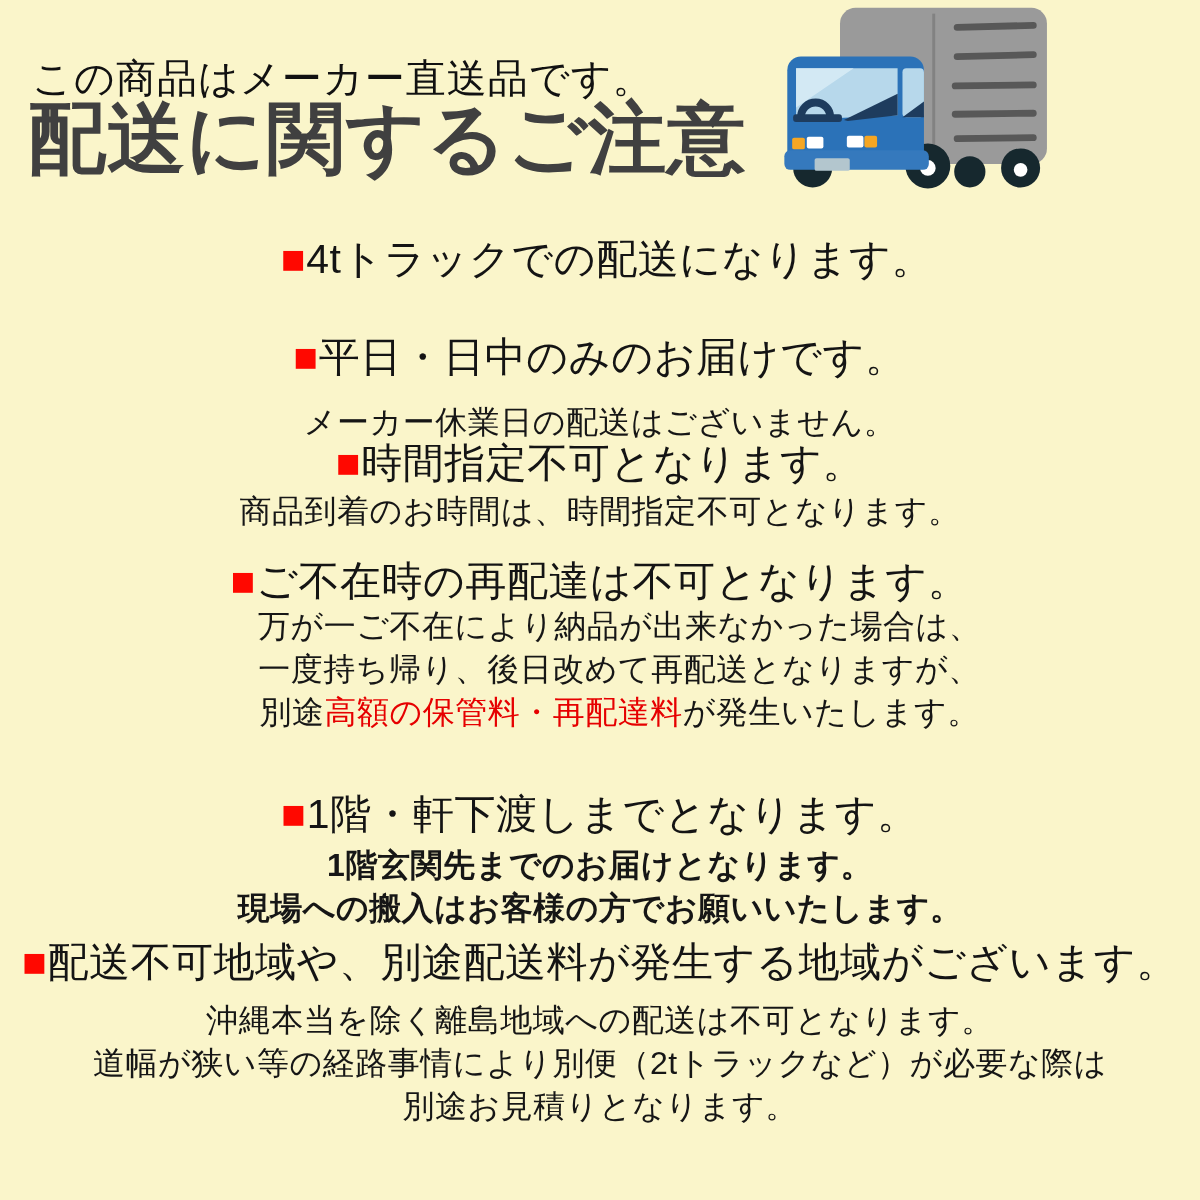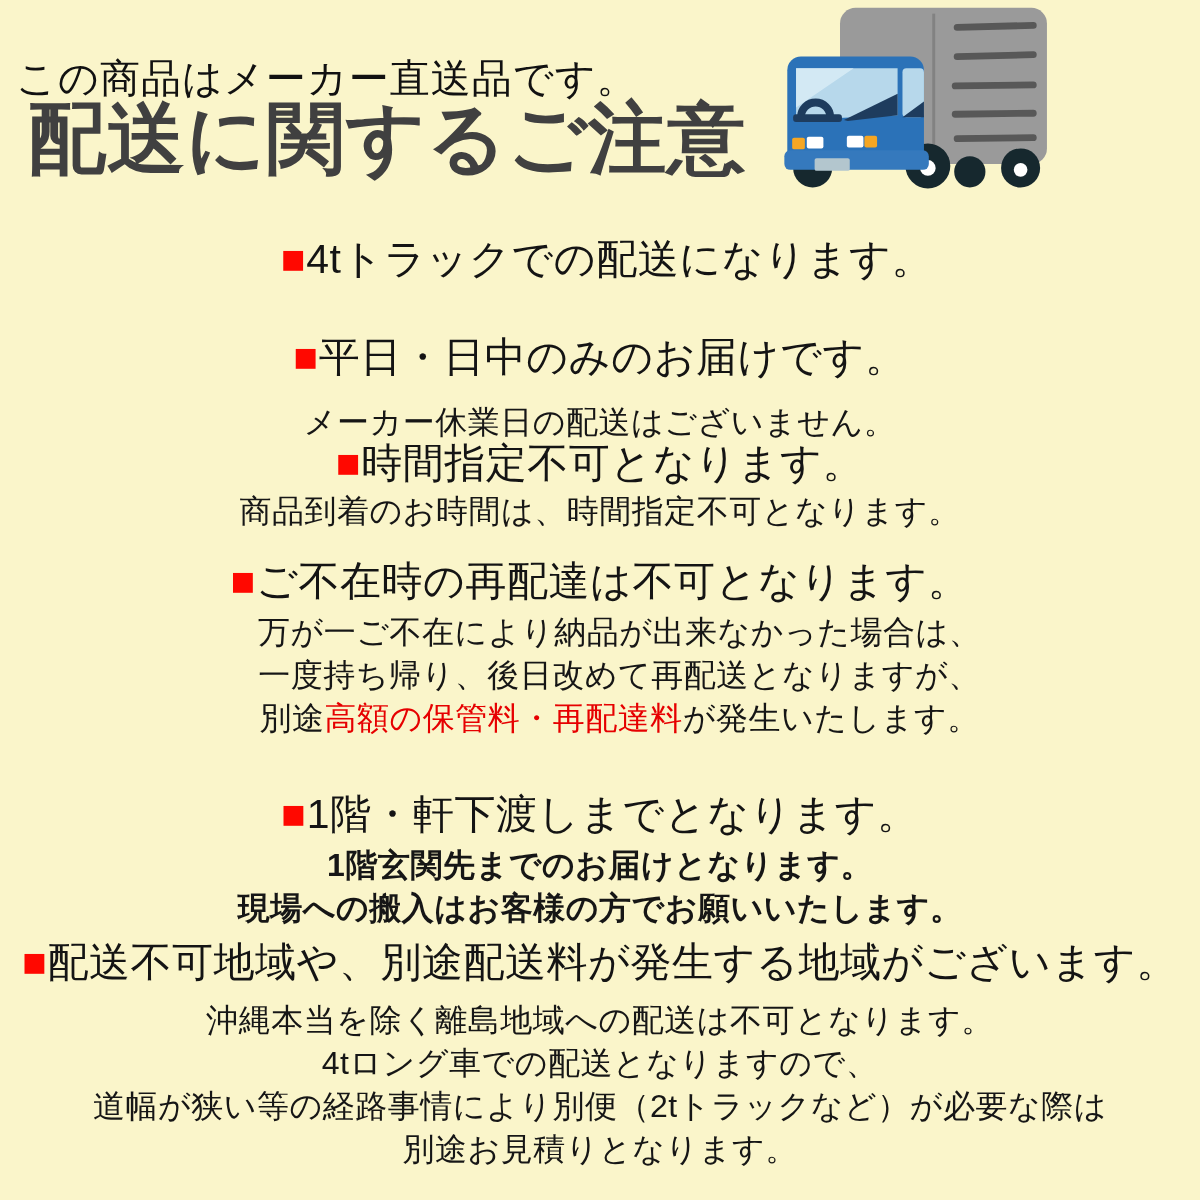--- a/index.html
+++ b/index.html
@@ -5,21 +5,21 @@
   html,body{margin:0;padding:0;}
   .page{
     position:relative;
     width:1200px;height:1200px;
     background:#FAF5CA;
     font-family:"Liberation Sans",sans-serif;
     color:#1a1a1a;
     overflow:hidden;
   }
   .intro{
-    position:absolute;left:16px;top:56px;
+    position:absolute;left:32px;top:56px;
     font-size:40px;line-height:1.1;letter-spacing:1px;
     color:#111;
   }
   .title{
     position:absolute;left:28px;top:96px;
     font-size:78px;line-height:1.1;font-weight:bold;letter-spacing:1px;
     color:#404040;
   }
   .truck{
     position:absolute;left:772px;top:0px;width:300px;height:205px;
@@ -38,21 +38,21 @@
     white-space:nowrap;
   }
   .red-inline{color:#E60000;}
   
   #sec0{top:236px;padding-left:7px;}
   #sec1{top:334px;}
   #sec1 .subs{margin-top:20px;}
   #sec2{top:440px;}
   #sec2 .subs{margin-top:3px;}
   #sec3{top:558px;}
-  #sec3 .subs{margin-top:6px;padding-left:39px;}
+  #sec3 .subs{padding-left:39px;}
   #sec4{top:791px;}
   #sec4 .subs{margin-top:6px;font-weight:bold;}
   #sec5{top:939px;}
   #sec5 .subs{margin-top:13px;}
 </style>
 </head>
 <body>
 
 <div class="page">
 
@@ -132,19 +132,18 @@
     <div class="subs">
       <div class="sub">1階玄関先までのお届けとなります。</div>
       <div class="sub">現場への搬入はお客様の方でお願いいたします。</div>
     </div>
   </div>
 
   <div class="section" id="sec5">
     <div class="sec-heading"><span class="sq">■</span><span>配送不可地域や、別途配送料が発生する地域がございます。</span></div>
     <div class="subs">
       <div class="sub">沖縄本当を除く離島地域への配送は不可となります。</div>
-      <div class="sub">4tロング車での配送となりますので、</div>
       <div class="sub">道幅が狭い等の経路事情により別便（2tトラックなど）が必要な際は</div>
       <div class="sub">別途お見積りとなります。</div>
     </div>
   </div>
 
 </div>
 
 </body></html>

